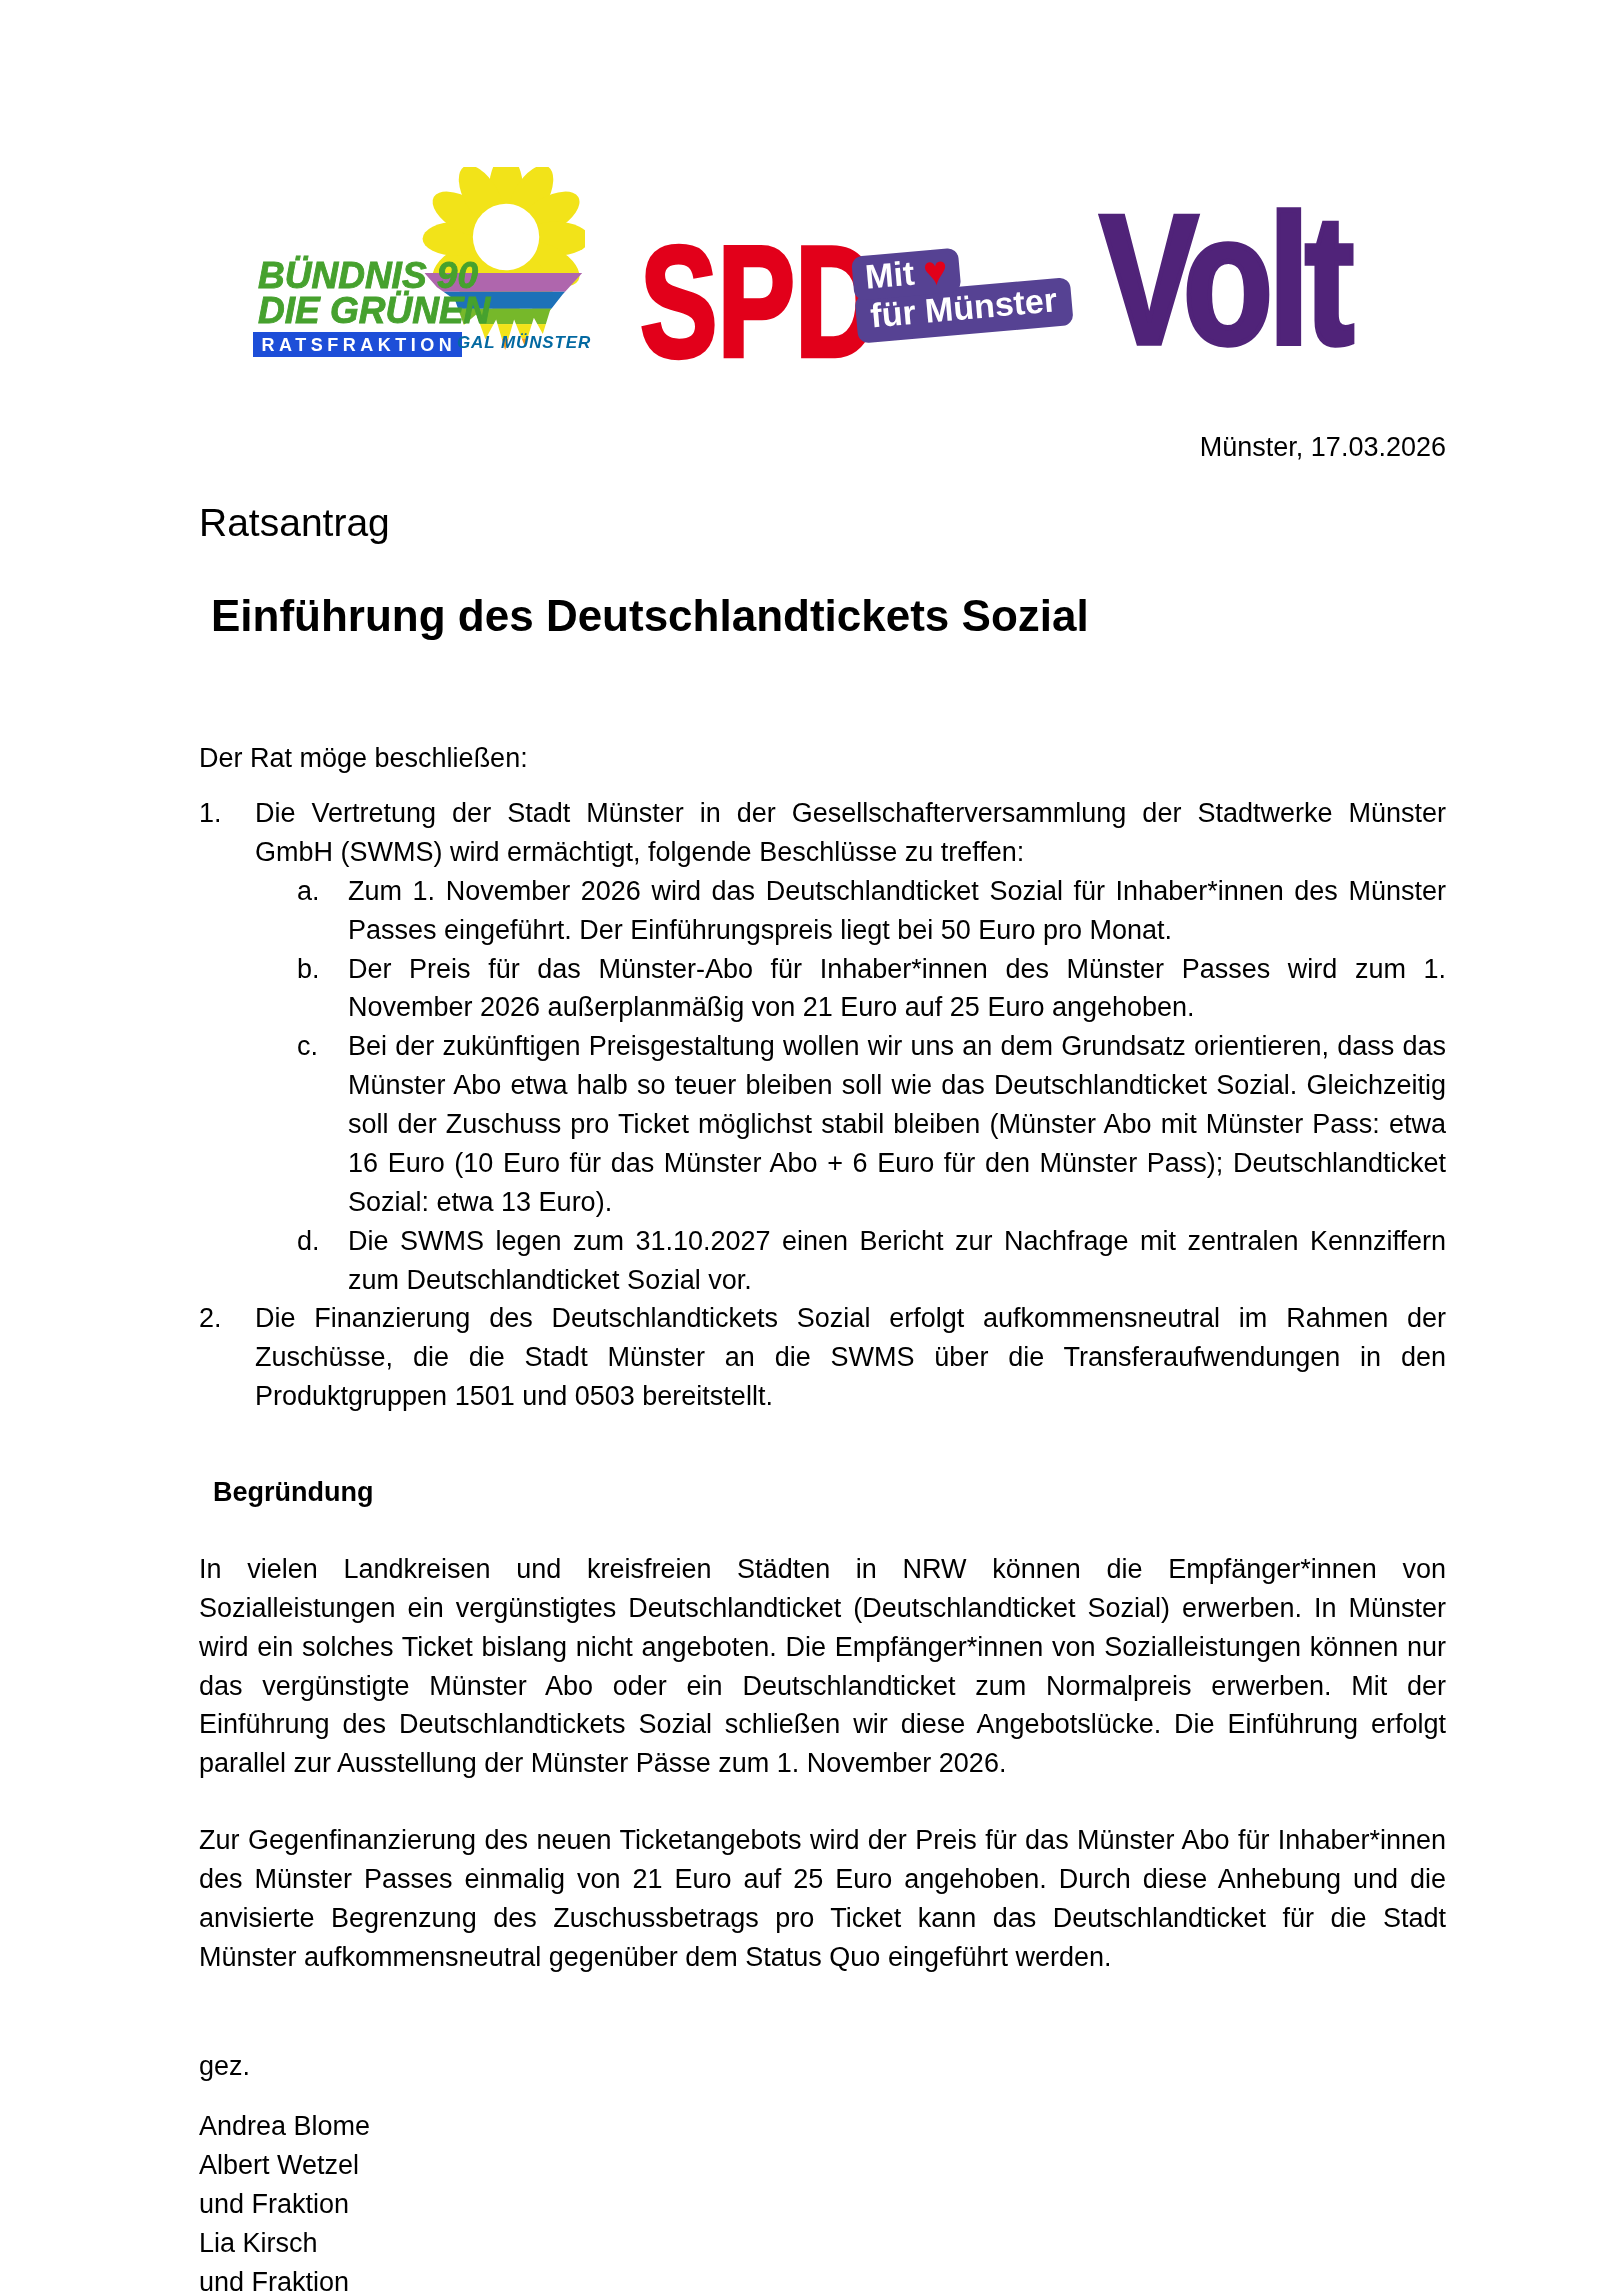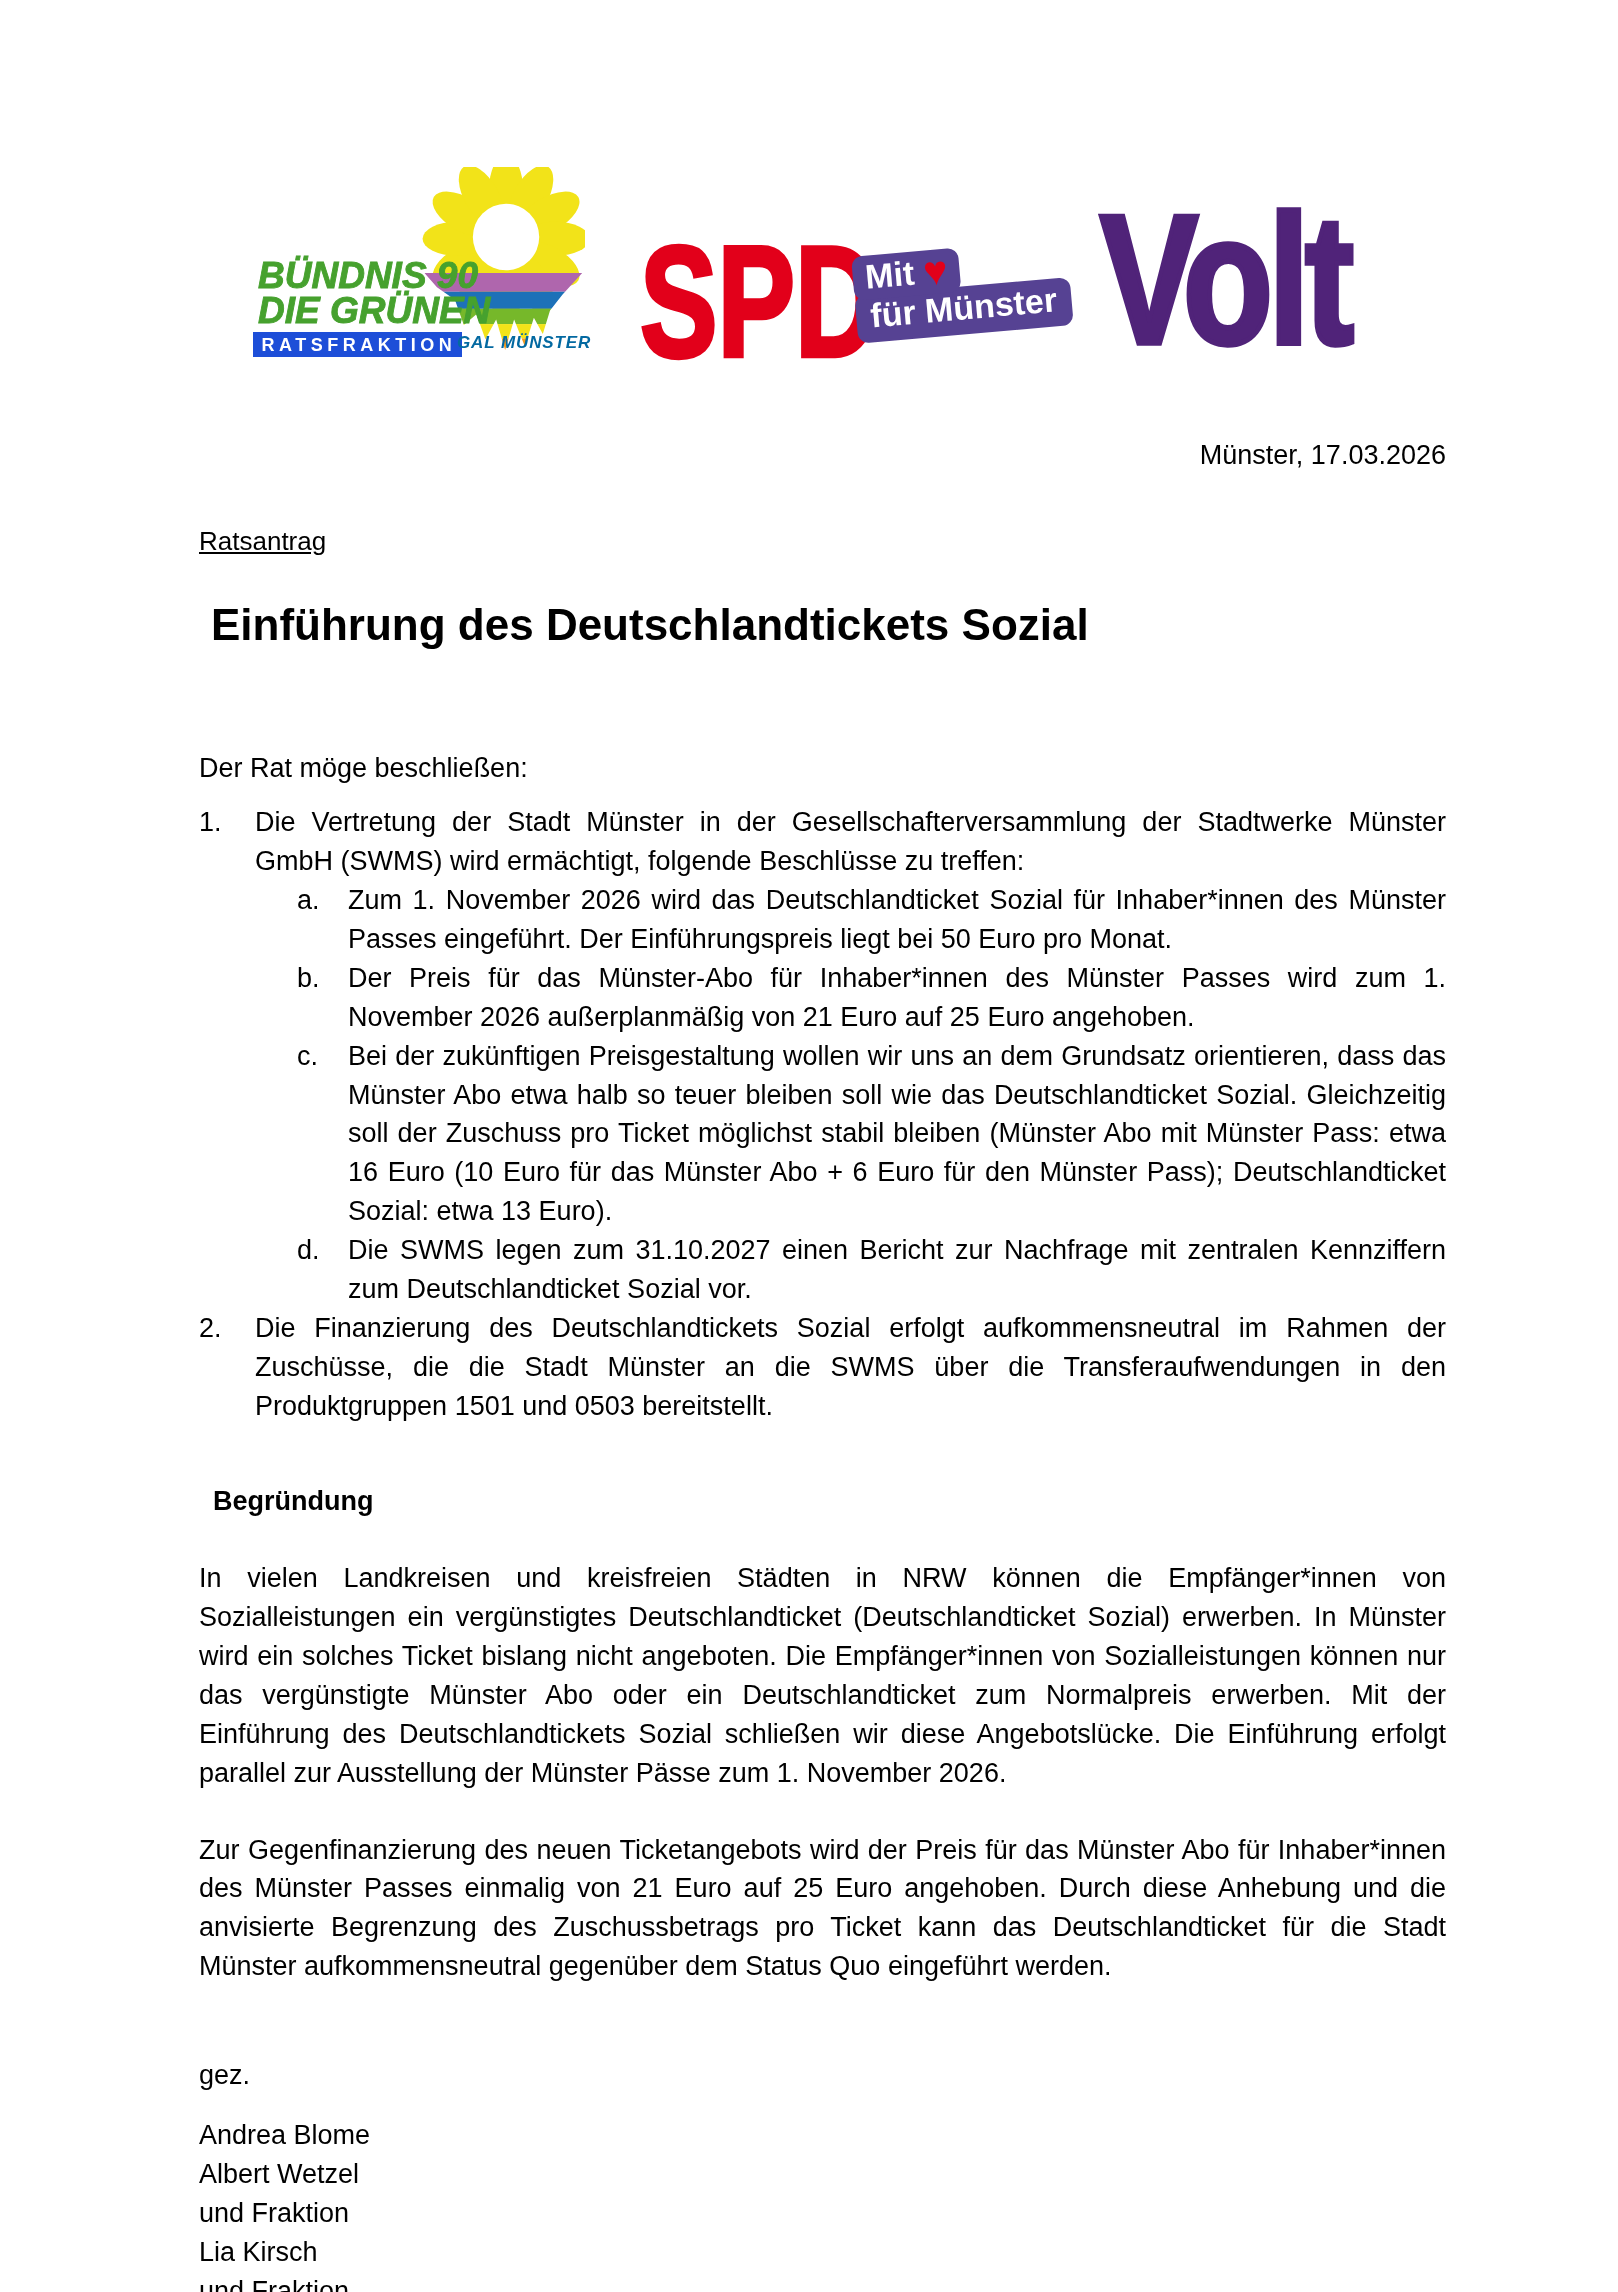--- a/index.html
+++ b/index.html
@@ -28,22 +28,22 @@
   .badge-row1{display:inline-flex;align-items:center;gap:9px;background:#564293;color:#fff;
     border-radius:10.7px;padding:1.8px 12.5px 3.6px 12.5px;font-size:34px;font-weight:bold;line-height:1.15;}
   .badge-row2{background:#564293;color:#fff;border-radius:10.7px;padding:1.8px 14.3px 7.2px 14.3px;
     font-size:34px;font-weight:bold;margin-top:-5.4px;width:max-content;line-height:1.15;}
   .heart{color:#e2001a;font-size:41px;line-height:0.9;}
   .logo-volt{position:absolute;left:1100px;top:187px;font-size:184px;font-weight:bold;
     color:#502379;-webkit-text-stroke:5.4px #502379;line-height:1;letter-spacing:-5.4px;
     transform:scaleX(0.8);transform-origin:0 0;white-space:nowrap;}
   
   .content{position:absolute;left:199px;top:428px;width:1247px;font-size:27px;line-height:1.44;}
-  .date{text-align:right;margin-top:8px;}
-  .doctype{margin-top:48px;font-size:26px;text-decoration:underline;}
+  .date{text-align:right;}
+  .doctype{margin-top:28px;font-size:39px;}
   .title{margin:36px 0 0 12px;font-size:44px;font-weight:bold;line-height:1.3;}
   .intro{margin-top:95px;}
   .list{margin-top:16px;}
   .li{display:flex;align-items:flex-start;}
   .num{width:56px;flex:none;}
   .li-body{flex:1;min-width:0;}
   .li-text{text-align:justify;}
   .subli{display:flex;margin-left:42px;align-items:flex-start;}
   .letter{width:51px;flex:none;}
   .sub-text{flex:1;min-width:0;text-align:justify;}

